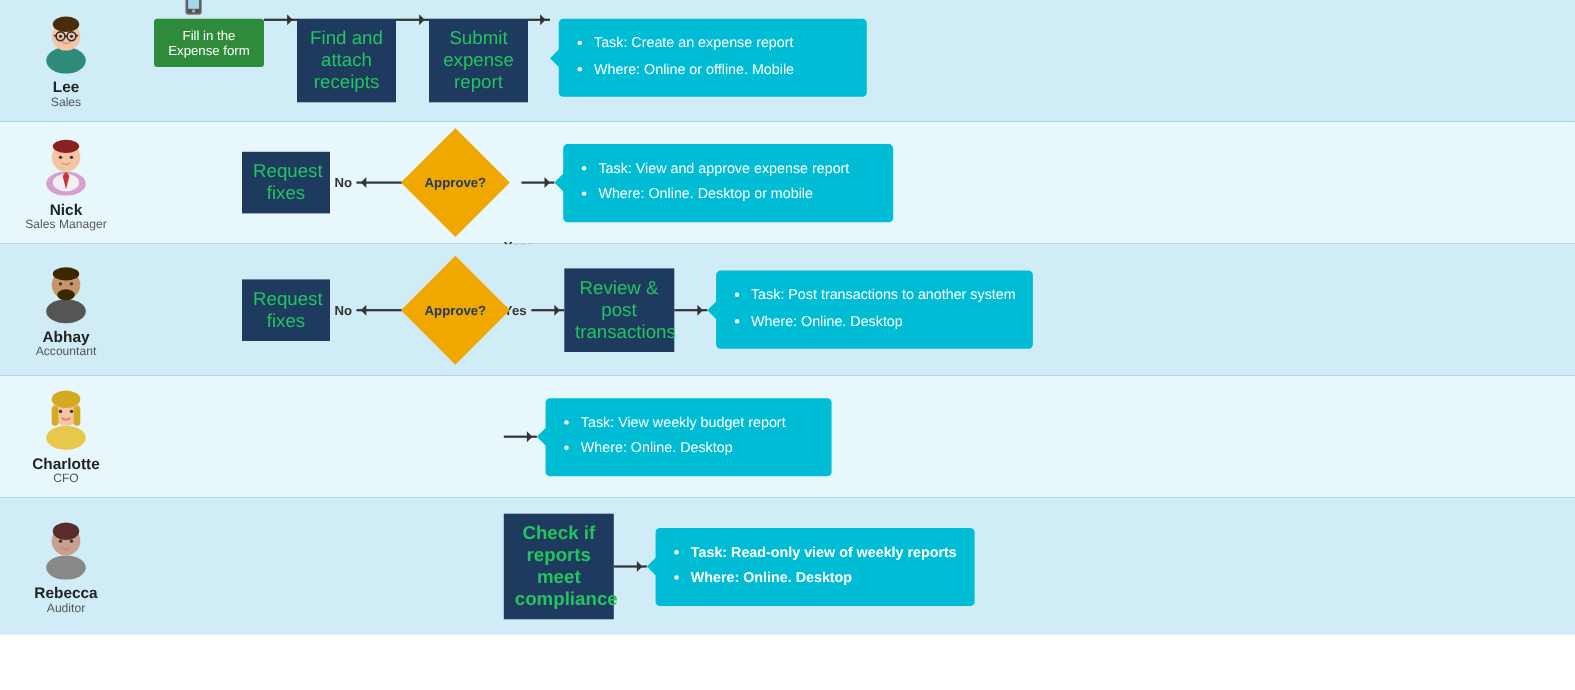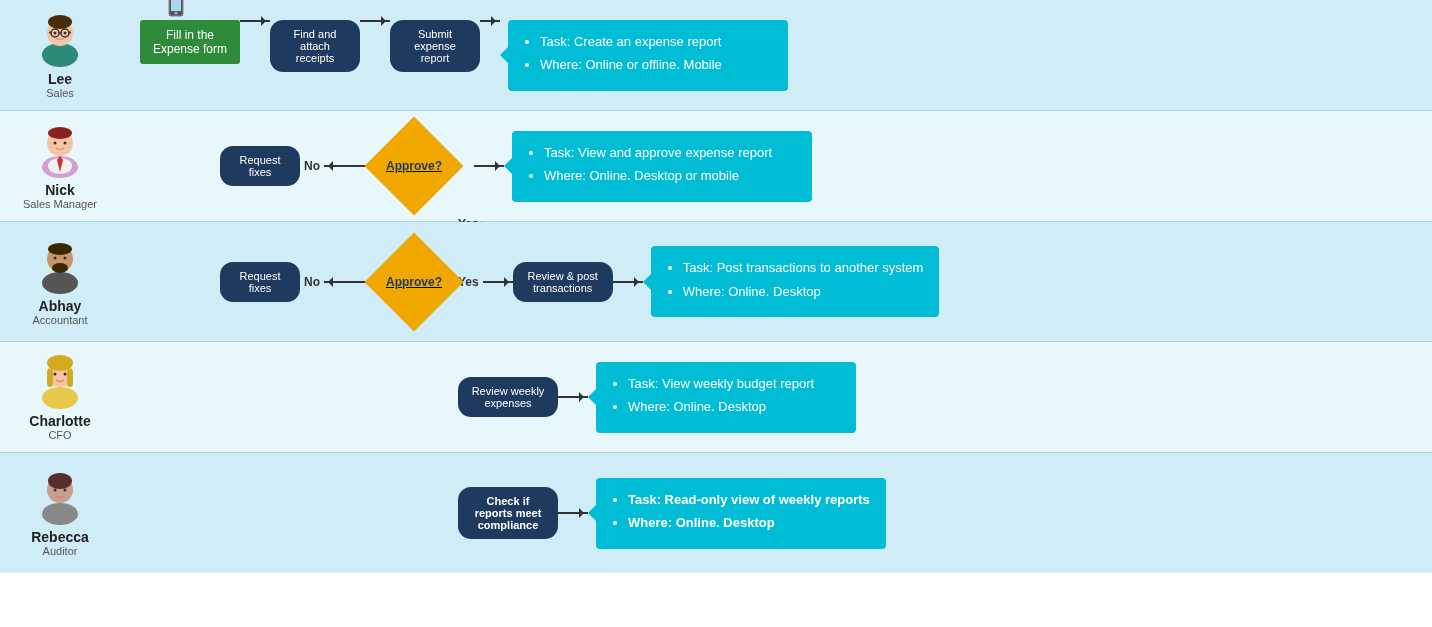--- a/index.html
+++ b/index.html
@@ -64,24 +64,24 @@
       position: relative;
       display: flex;
       align-items: center;
       padding: 14px 0;
       min-height: 110px;
     }
 
     
     .box {
       background: #1e3a5f;
-      color: #ffffff;
-      border-radius: 13px;
+      color: #22c55e;
+      border-radius: 0;
       padding: 8px 10px;
-      font-size: 11px;
+      font-size: 17px;
       text-align: center;
       min-width: 80px;
       position: relative;
       z-index: 2;
     }
 
     .box-green {
       background: #2e8b3a;
       color: #fff;
       border-radius: 3px;
@@ -95,21 +95,20 @@
 
     
     .diamond-wrap {
       position: relative;
       width: 80px;
       height: 80px;
       display: flex;
       align-items: center;
       justify-content: center;
       z-index: 2;
-      text-decoration: underline;
     }
 
     .diamond {
       width: 70px;
       height: 70px;
       background: #f0a800;
       transform: rotate(45deg);
       position: absolute;
     }
 
@@ -405,23 +404,20 @@
       </svg>
       <span class="actor-name">Charlotte</span>
       <span class="actor-role">CFO</span>
     </div>
 
     <div class="flow-area">
       <div class="row4-flow" style="align-items:center; gap:0; position:relative; width:100%; margin-left:20px;">
 
         <div style="width:318px;"></div>
 
-        <div class="box" style="width:100px; margin-left:0;">
-          <span>Review weekly expenses</span>
-        </div>
 
         <div style="display:flex;align-items:center;">
           <div class="arrow-line" style="width:30px;"></div>
         </div>
 
         <div class="callout" style="min-width:260px;">
           <ul>
             <li>Task: View weekly budget report</li>
             <li>Where: Online. Desktop</li>
           </ul>

